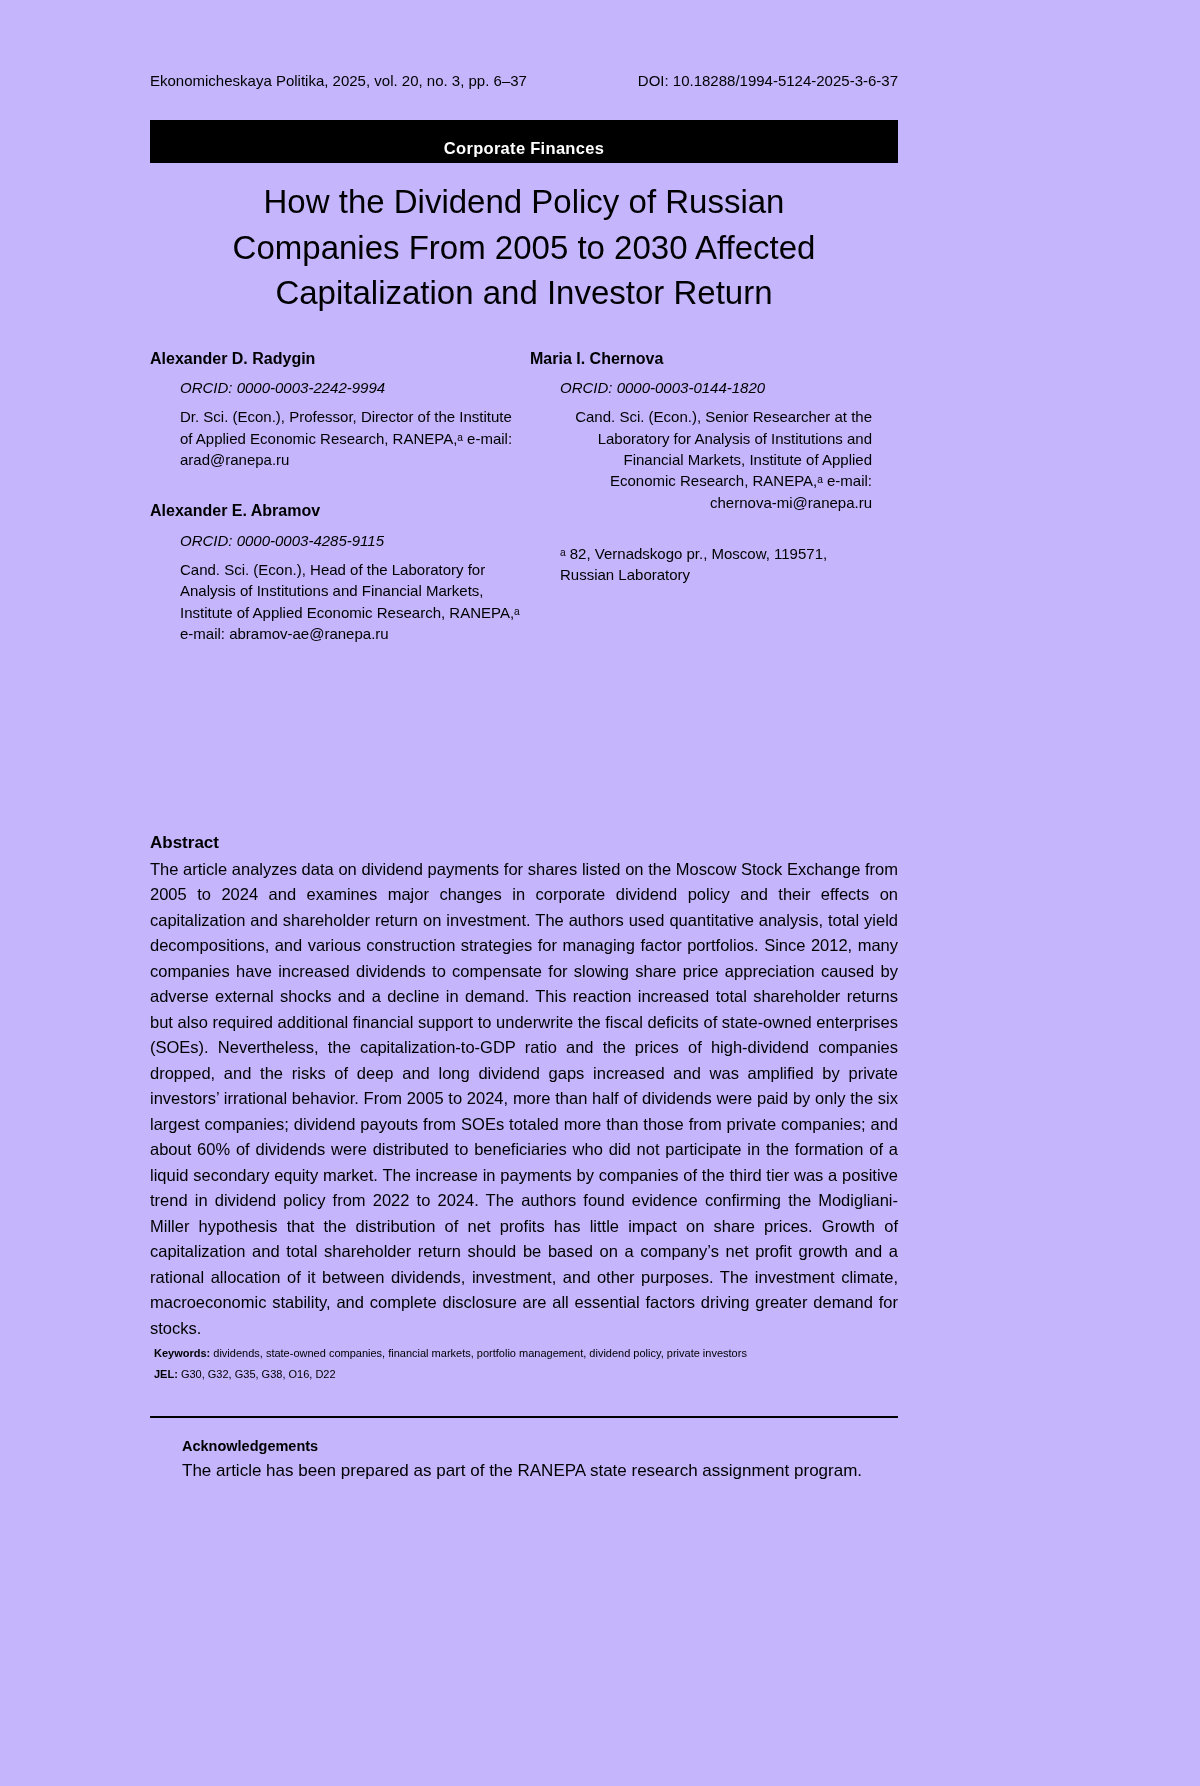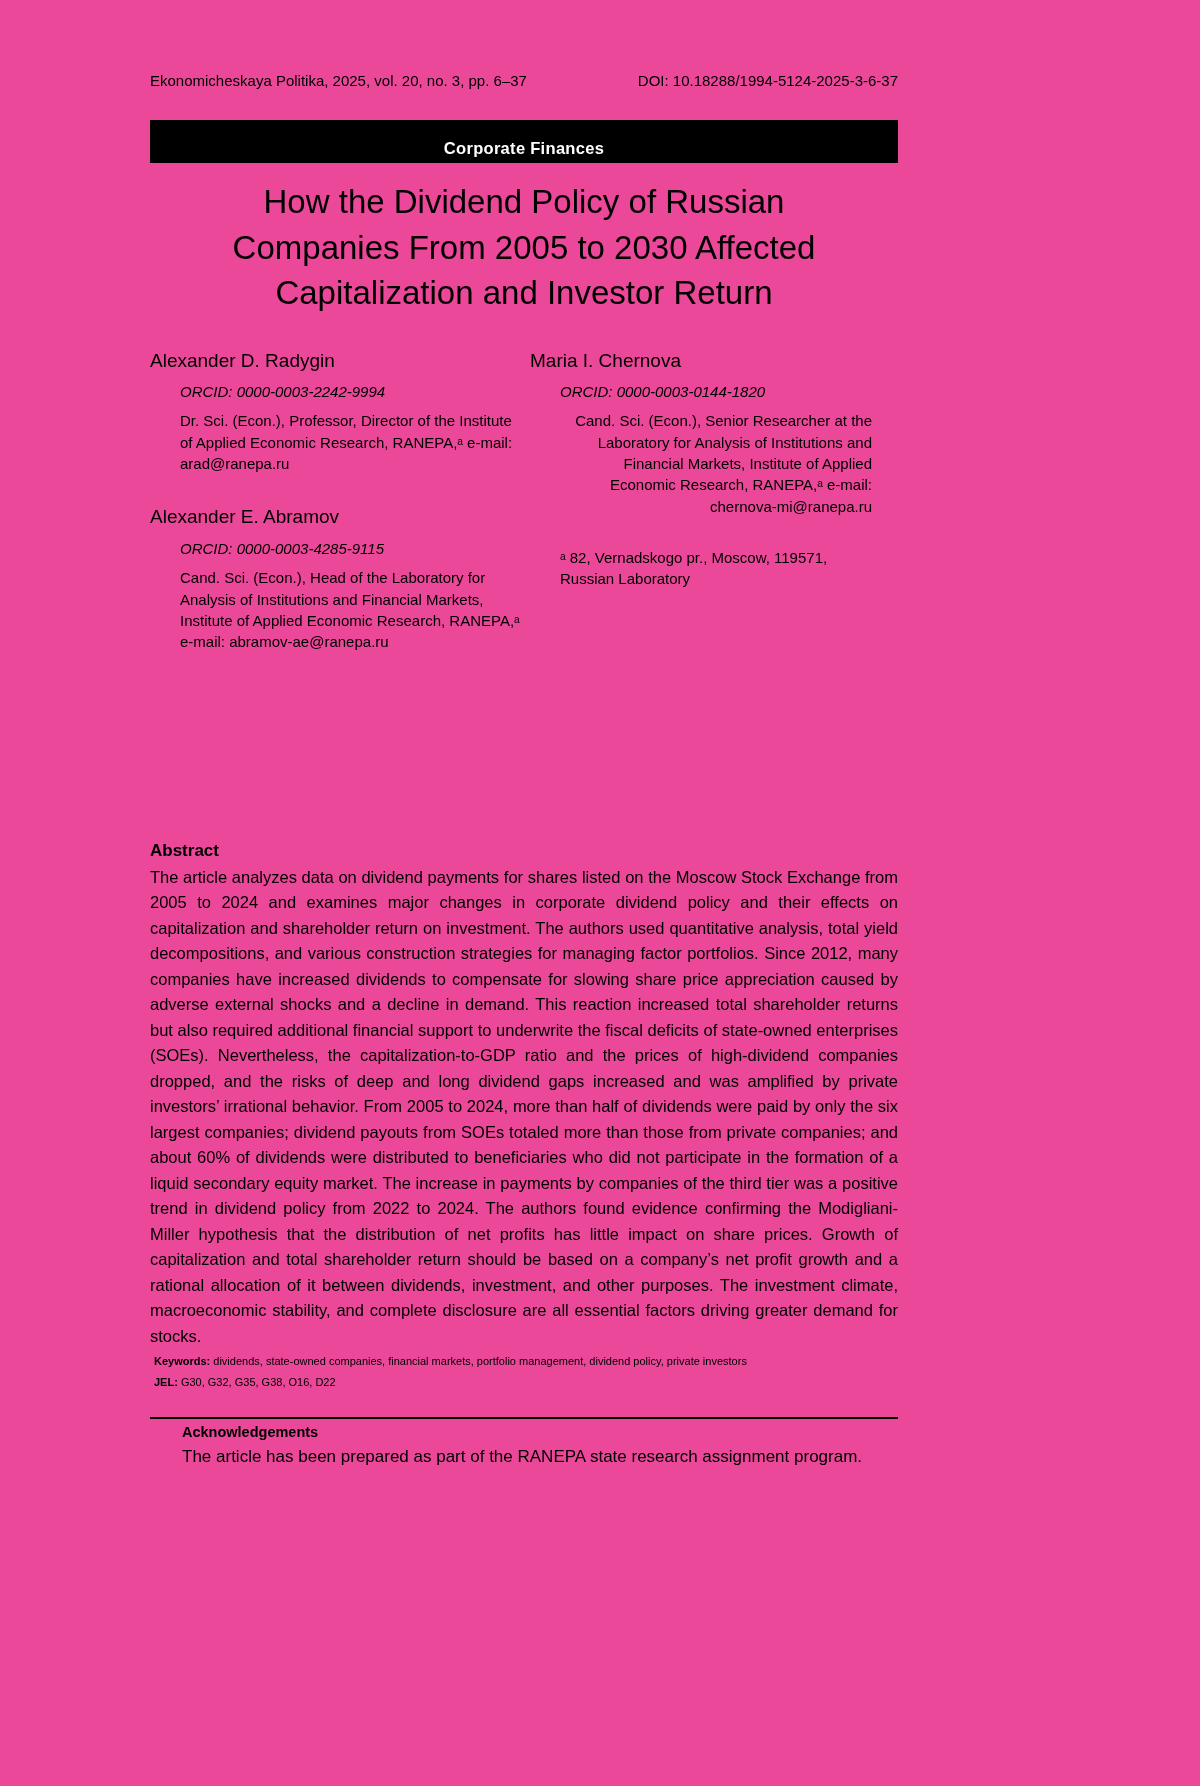--- a/index.html
+++ b/index.html
@@ -1,21 +1,21 @@
 <!DOCTYPE html>
 <html><head>
 <meta charset="utf-8">
 <style>
   * { box-sizing: border-box; }
   html, body { margin: 0; padding: 0; background: #ffffff; }
   .page {
     position: relative;
     width: 1200px;
     height: 1786px;
-    background: #ec4899;
+    background: #c4b5fd;
     color: #000000;
     font-family: "Liberation Sans", "DejaVu Sans", sans-serif;
     overflow: hidden;
   }
   .content {
     position: absolute;
     left: 150px;
     top: 0;
     width: 748px;
   }
@@ -46,22 +46,22 @@
   }
   .authors-row {
     display: flex;
     margin-top: 32px;
   }
   .authors-col-left { width: 380px; flex: 0 0 380px; }
   .authors-col-right { flex: 1; }
   .author { margin-bottom: 30px; }
   .author:last-child { margin-bottom: 0; }
   .author-name {
-    font-weight: 400;
-    font-size: 19px;
+    font-weight: 700;
+    font-size: 16px;
     line-height: 1.35;
   }
   .author-orcid {
     font-style: italic;
     font-size: 15px;
     margin: 9px 0 0 30px;
     line-height: 1.35;
   }
   .author-bio {
     font-size: 15px;
@@ -89,23 +89,23 @@
     text-align: justify;
   }
   .kv-line {
     margin: 4px;
     font-size: 11px;
     line-height: 1.545;
     text-align: justify;
   }
   .bold { font-weight: 700; }
   .ack {
-    margin-top: 26px;
+    margin-top: 33px;
     border-top: 2px solid #000000;
-    padding-top: 3px;
+    padding-top: 18px;
   }
   .ack-inner { padding-left: 32px; }
   .ack-heading {
     font-weight: 700;
     font-size: 14.5px;
     line-height: 1.4;
     margin-bottom: 3px;
   }
   .ack-body {
     font-size: 17px;

